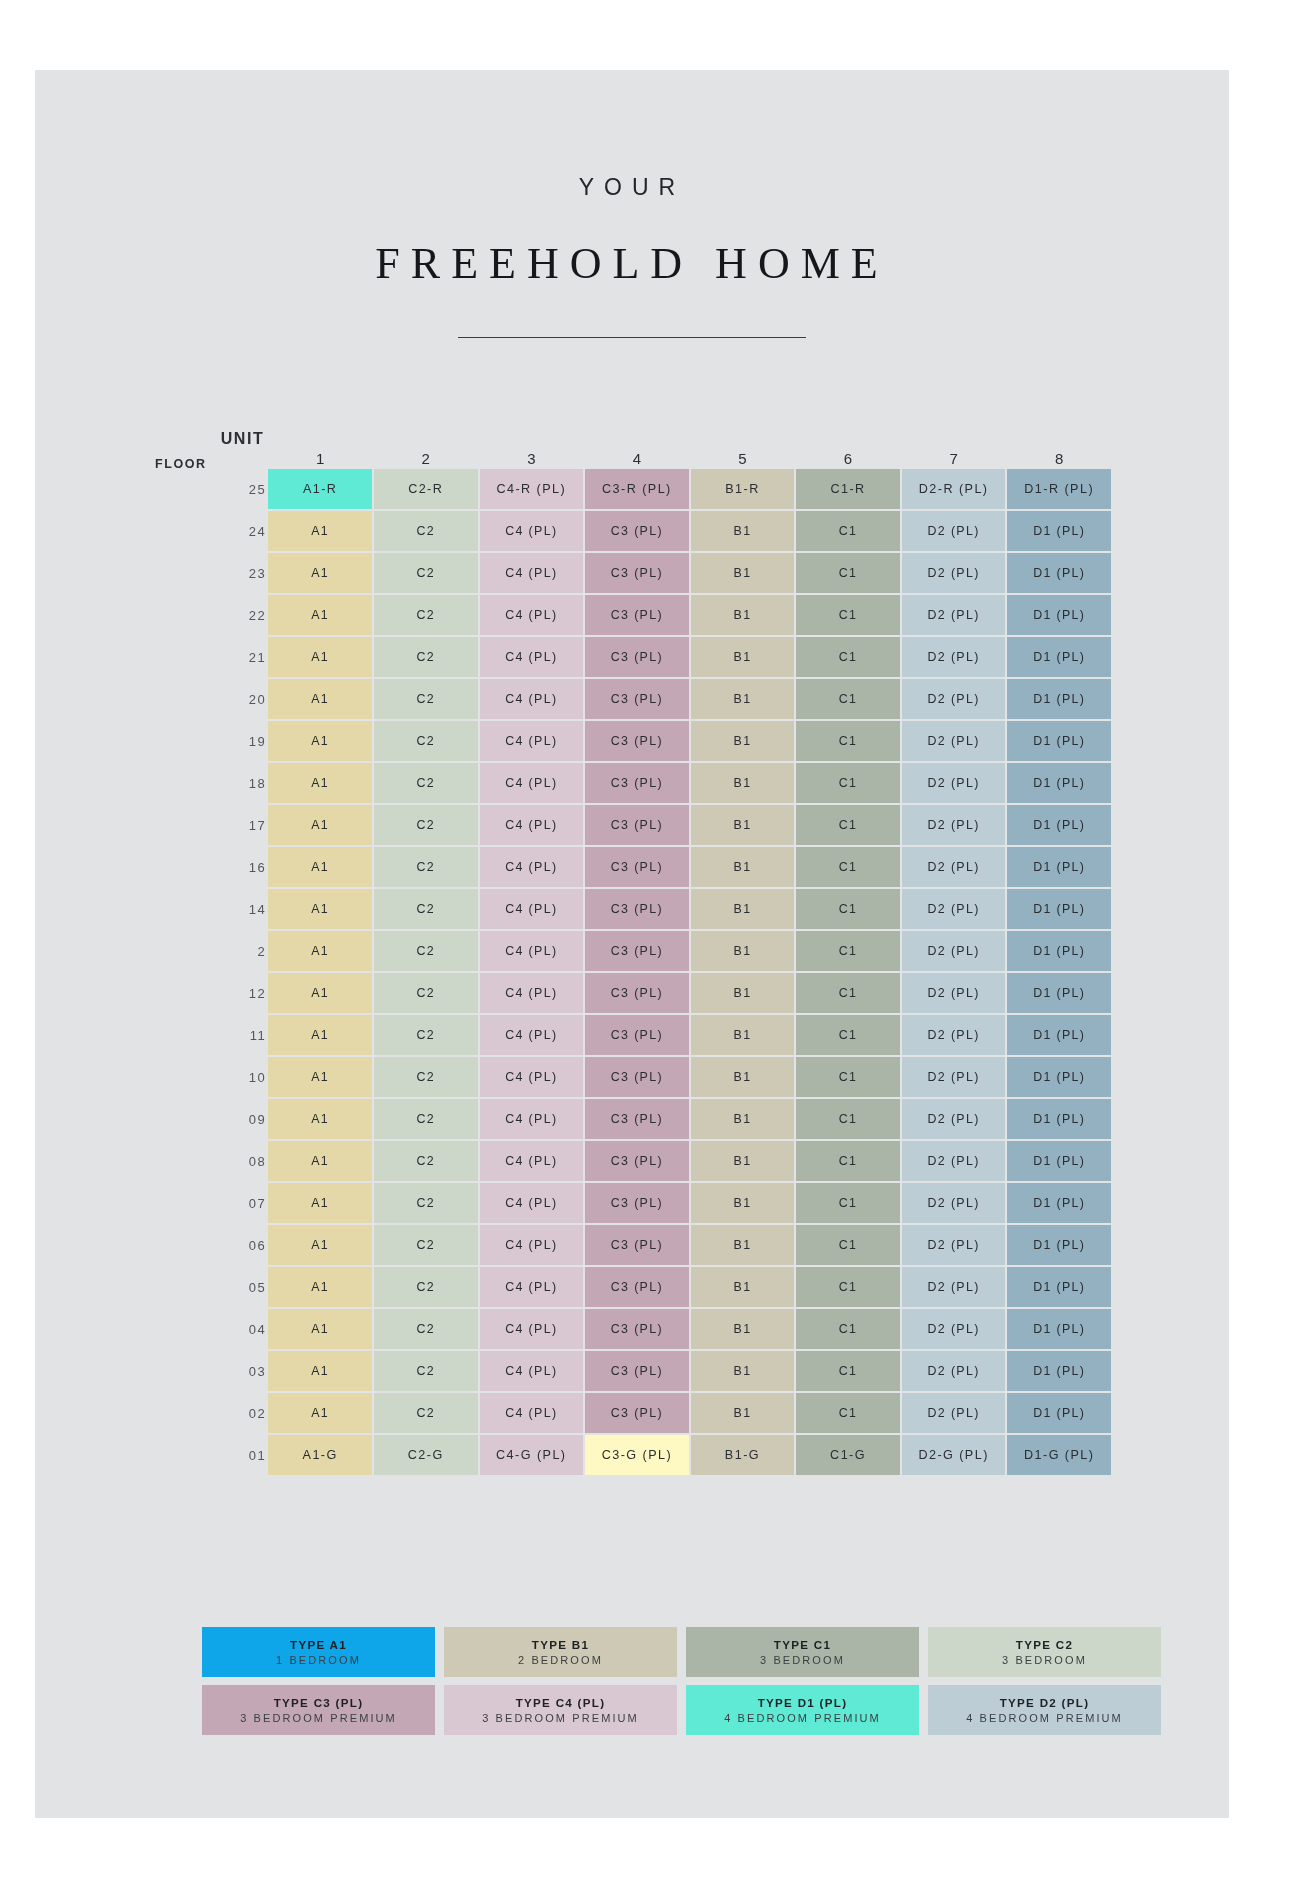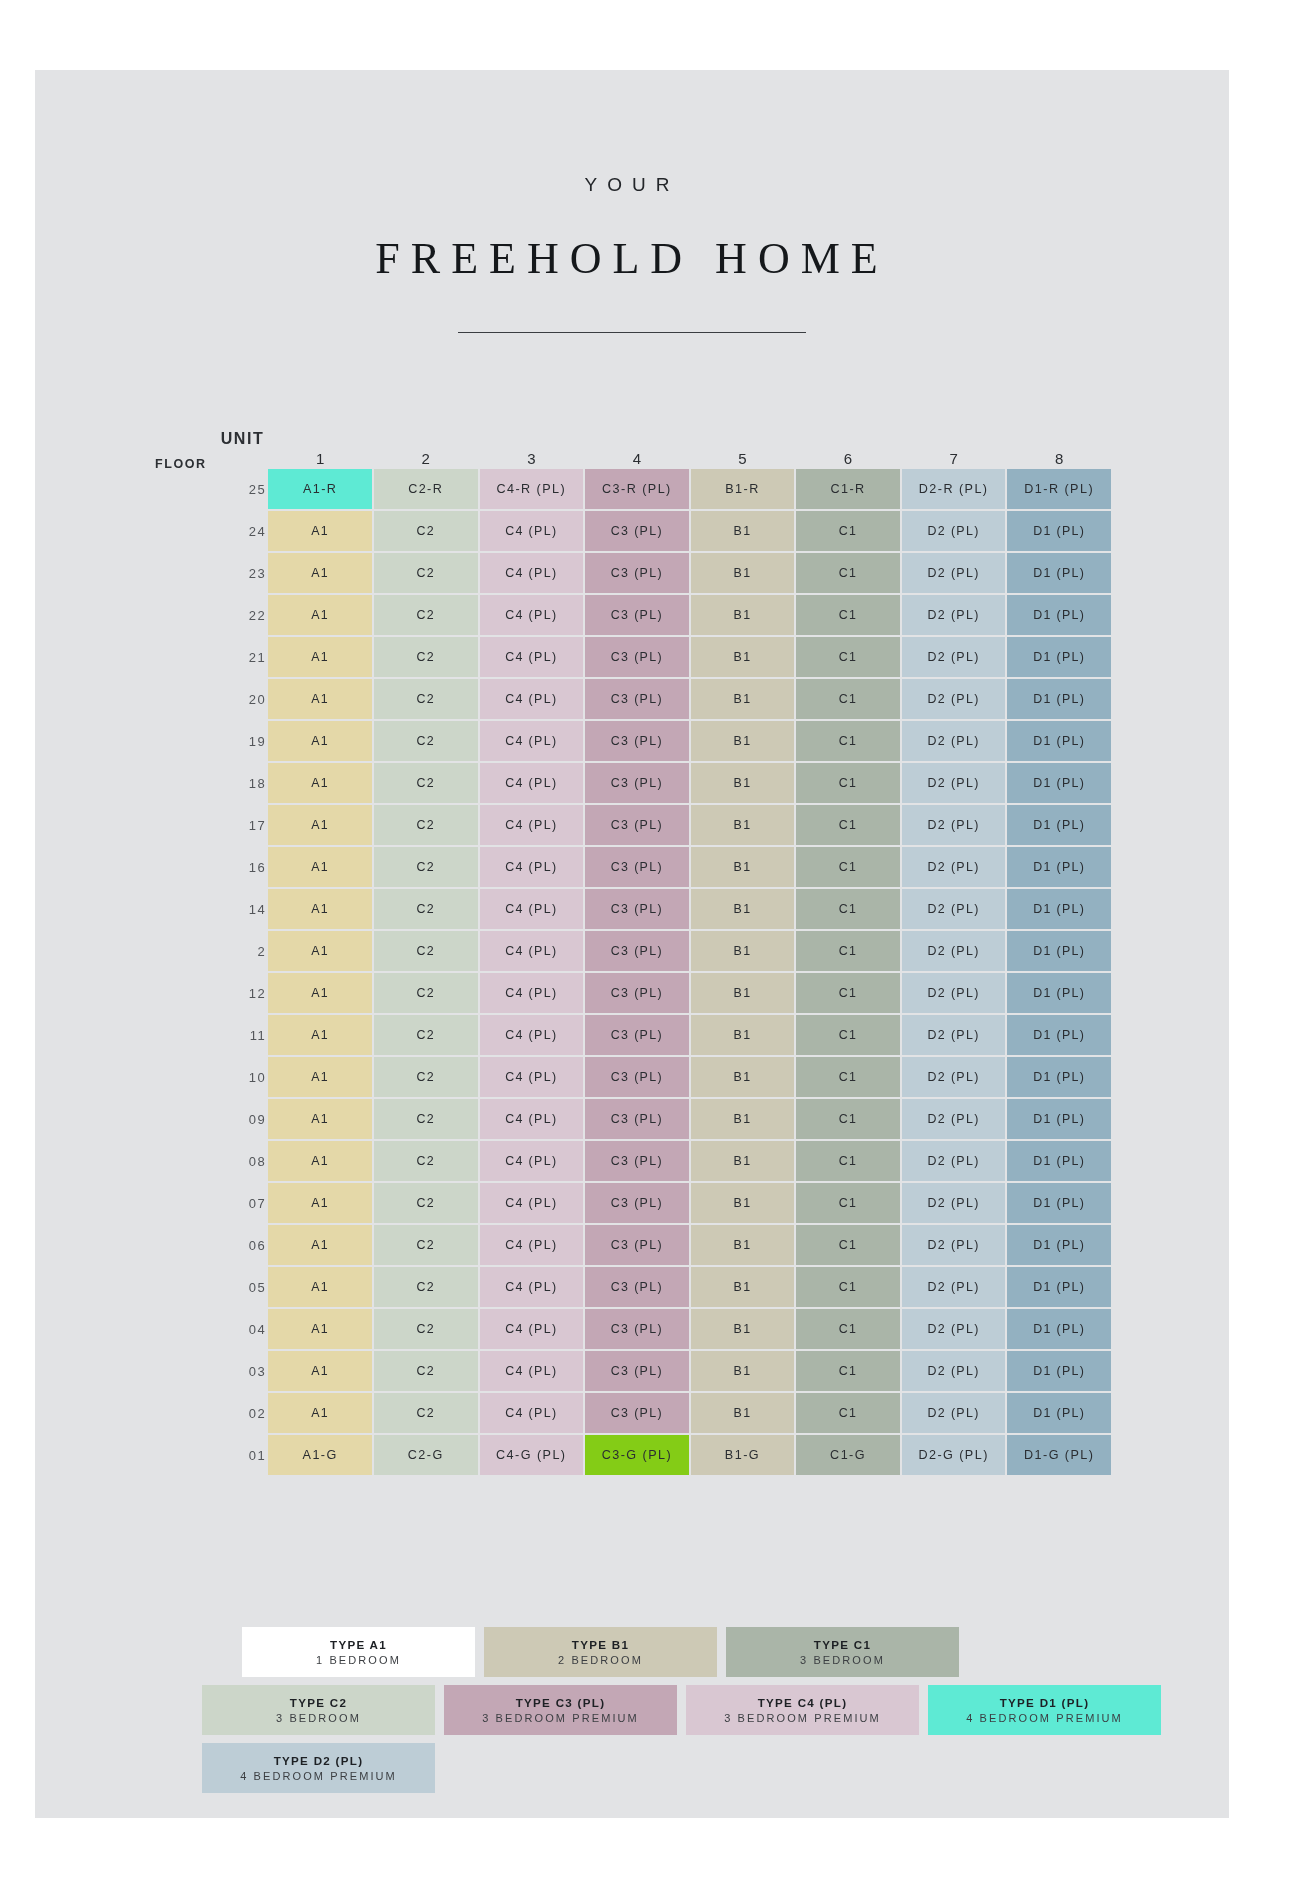--- a/index.html
+++ b/index.html
@@ -13,21 +13,21 @@
     position: absolute;
     left: 35px; top: 70px;
     width: 1194px; height: 1748px;
     background: #e2e3e5;
   }
 
   
   #title-block { width: 100%; text-align: center; padding-top: 104px; }
   #eyebrow {
     font-family: "Liberation Sans", sans-serif;
-    font-size: 19px; letter-spacing: 10px; color: #23262a;
+    font-size: 23px; letter-spacing: 10px; color: #23262a;
     font-weight: 400;
   }
   #main-title {
     font-family: "Liberation Serif", serif;
     font-size: 44px; letter-spacing: 11px; color: #15181b;
     margin-top: 37px; font-weight: 400;
   }
   #title-rule {
     width: 348px; height: 1px; background: #3a3d41;
     margin: 48px auto 0 auto;
@@ -377,32 +377,32 @@
             <td class="unitcell" style="background: rgb(205, 201, 181);">B1</td>
             <td class="unitcell" style="background: rgb(170, 181, 168);">C1</td>
             <td class="unitcell" style="background: rgb(189, 205, 214);">D2 (PL)</td>
             <td class="unitcell" style="background: rgb(147, 177, 193);">D1 (PL)</td>
           </tr>
           <tr class="rowstart">
             <td class="floornum">01</td>
             <td class="unitcell" style="background: rgb(228, 216, 168);">A1-G</td>
             <td class="unitcell" style="background: rgb(204, 214, 201);">C2-G</td>
             <td class="unitcell" style="background: rgb(217, 199, 210);">C4-G (PL)</td>
-            <td class="unitcell" style="background: #84cc16;">C3-G (PL)</td>
+            <td class="unitcell" style="background: #fef9c3;">C3-G (PL)</td>
             <td class="unitcell" style="background: rgb(205, 201, 181);">B1-G</td>
             <td class="unitcell" style="background: rgb(170, 181, 168);">C1-G</td>
             <td class="unitcell" style="background: rgb(189, 205, 214);">D2-G (PL)</td>
             <td class="unitcell" style="background: rgb(147, 177, 193);">D1-G (PL)</td>
           </tr>
         </tbody>
     </table>
   </div>
 
   <div id="legend">
-      <div class="legend-box" style="background: #ffffff; margin-left: 40px;">
+      <div class="legend-box" style="background: #0ea5e9;">
         <div class="legend-title">TYPE A1</div>
         <div class="legend-sub">1 BEDROOM</div>
       </div>
       <div class="legend-box" style="background: rgb(205, 201, 181);">
         <div class="legend-title">TYPE B1</div>
         <div class="legend-sub">2 BEDROOM</div>
       </div>
       <div class="legend-box" style="background: rgb(170, 181, 168);">
         <div class="legend-title">TYPE C1</div>
         <div class="legend-sub">3 BEDROOM</div>

